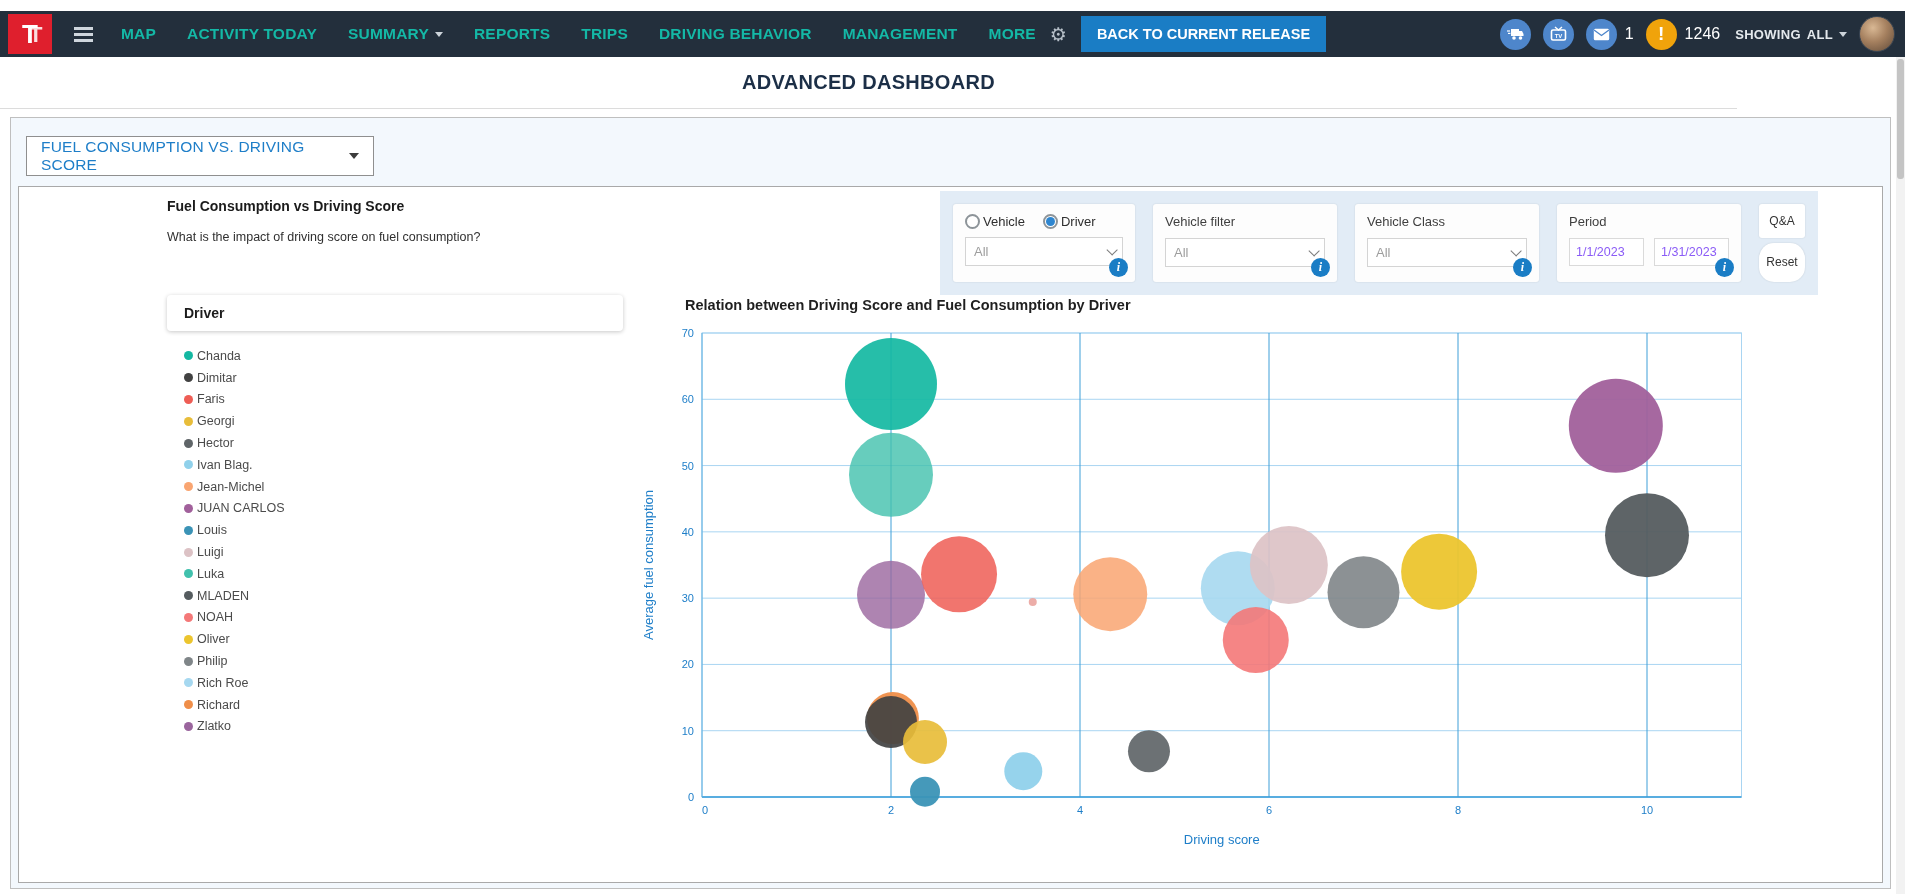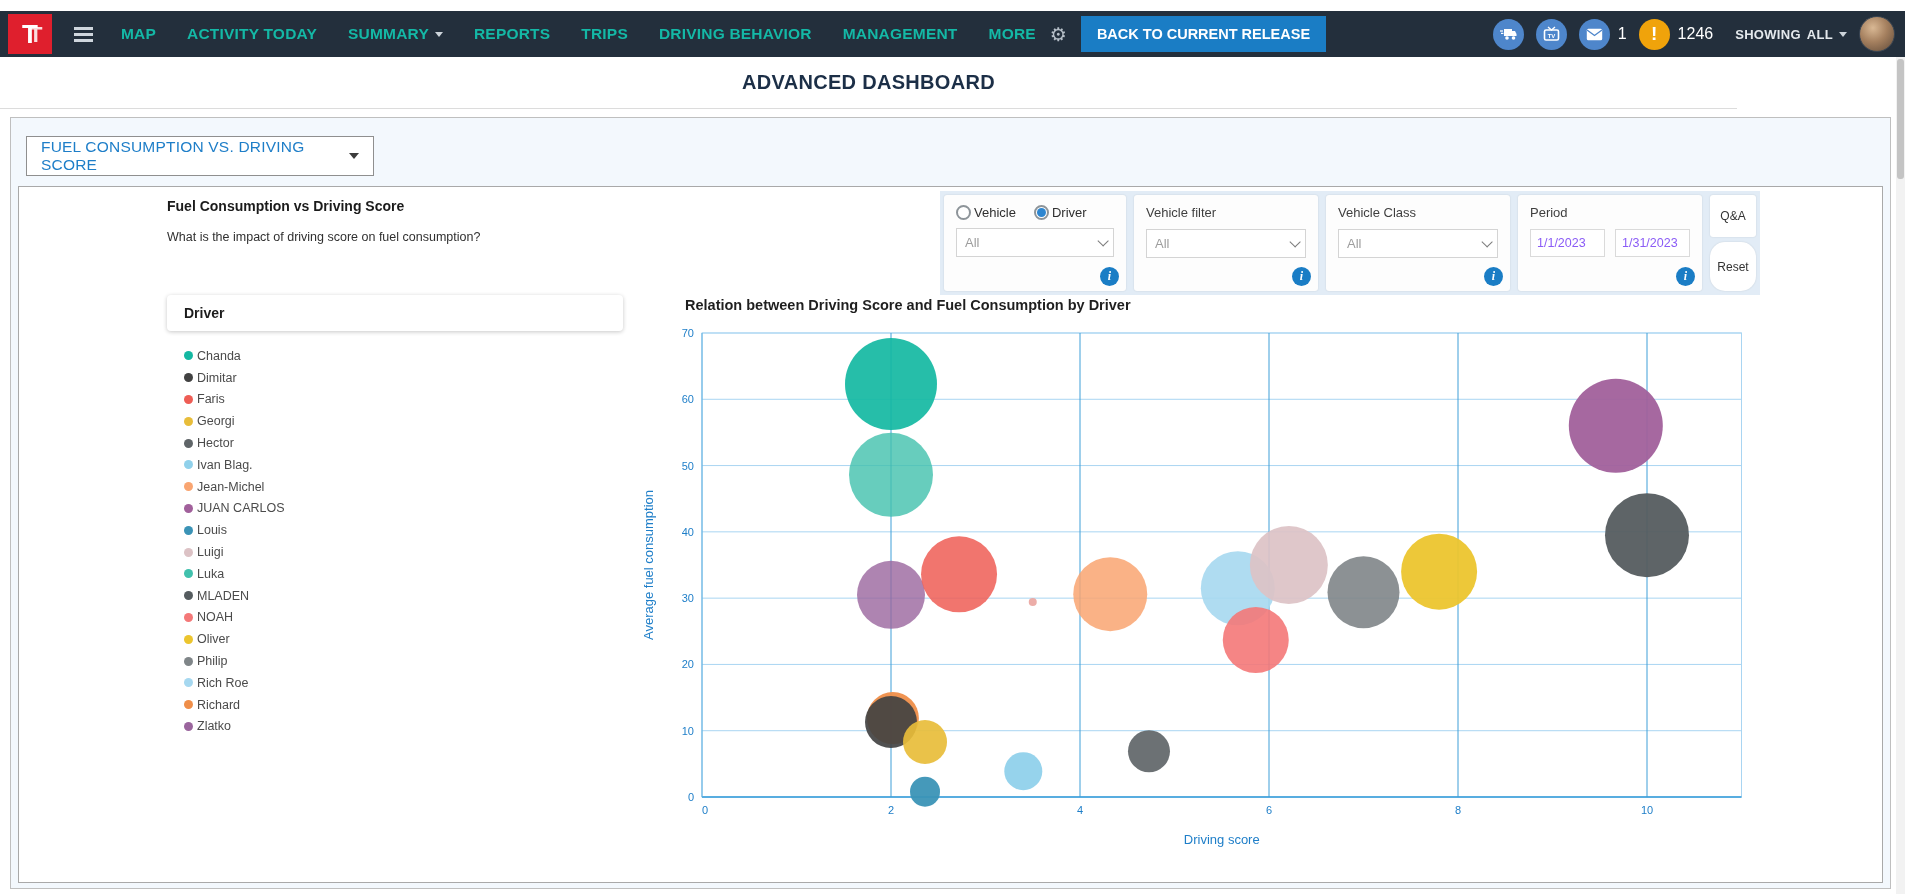--- a/index.html
+++ b/index.html
@@ -23,21 +23,21 @@
     border-right:4.5px solid transparent; border-top:5px solid #cdd4da; display:inline-block;}
   .gear { color:#b6bfc8; font-size:19px; margin-left:14px; cursor:pointer; flex:0 0 auto;}
   .back-btn { margin-left:14px; background:#1a7dc5; color:#fff; font-weight:bold;
     font-size:14.5px; border:none; padding:10px 16px; cursor:pointer; white-space:nowrap; flex:0 0 auto;}
   .nav-right { margin-left:auto; display:flex; align-items:center; gap:12px; margin-right:10px; }
   .circ { width:31px; height:31px; border-radius:50%; background:#4e86cb; display:flex;
     align-items:center; justify-content:center; cursor:pointer; flex:0 0 auto;}
   .circ.warn { background:#f0a30b; }
   .badge-num { color:#fff; font-size:16px; margin-left:-4px; }
   .showing { color:#e4e9ed; font-size:13px; font-weight:bold; letter-spacing:.3px;
-    display:flex; align-items:center; gap:6px; margin-left:10px; cursor:pointer; white-space:nowrap;justify-content:center;}
+    display:flex; align-items:center; gap:6px; margin-left:3px; cursor:pointer; white-space:nowrap;justify-content:center;}
   .avatar { width:36px; height:36px; border-radius:50%; flex:0 0 auto; cursor:pointer;
     background:radial-gradient(circle at 38% 32%, #d9b894 0%, #a5805f 45%, #5f4a39 100%);
     border:1px solid #3a4654; }
 
   
   .titlebar { position:absolute; left:0; top:57px; width:1737px; height:52px; background:#fff;
     display:flex; align-items:center; justify-content:center; border-bottom:1px solid #dcdcdc; }
   .titlebar h1 { font-size:20px; color:#1c2f47; letter-spacing:.3px; font-weight:bold; }
 
   
@@ -50,22 +50,22 @@
   .report-select .caret-dark { width:0;height:0;border-left:5px solid transparent;
     border-right:5px solid transparent;border-top:6px solid #3c3c3c; }
 
   
   .inner-panel { position:absolute; left:7px; top:68px; width:1865px; height:697px;
     background:#fff; border:1px solid #a9a9a9; }
   .panel-title { position:absolute; left:148px; top:11px; font-size:14px; font-weight:bold; color:#1b1b1b; }
   .panel-subtitle { position:absolute; left:148px; top:43px; font-size:12.5px; color:#303030; }
 
   
-  .filters { position:absolute; left:921px; top:4px; height:104px; display:flex; gap:8px;
-    background:#e2ecf6; padding:4px; }
+  .filters { position:absolute; left:921px; top:4px; height:104px; display:flex; gap:18px;
+    background:#e2ecf6; padding:13px; }
   .fcard { background:#fdfdfd; border-radius:3px; box-shadow:0 0 2px rgba(0,0,0,.12);
     position:relative; padding:10px 12px; }
   .fcard.entity { width:182px; }
   .fcard.w { width:184px; }
   .flabel { font-size:13px; color:#3f3f3f; margin-bottom:9px; }
   .radio-row { display:flex; align-items:center; gap:18px; margin-bottom:8px; }
   .radio { display:flex; align-items:center; gap:3px; font-size:13px; color:#2f2f2f; cursor:pointer;}
   .rdot { width:15px; height:15px; border:2px solid #8d9499; border-radius:50%;
     display:inline-flex; align-items:center; justify-content:center; background:#fff;}
   .rdot.sel::after { content:""; width:9px; height:9px; border-radius:50%; background:#2e86d0; }

